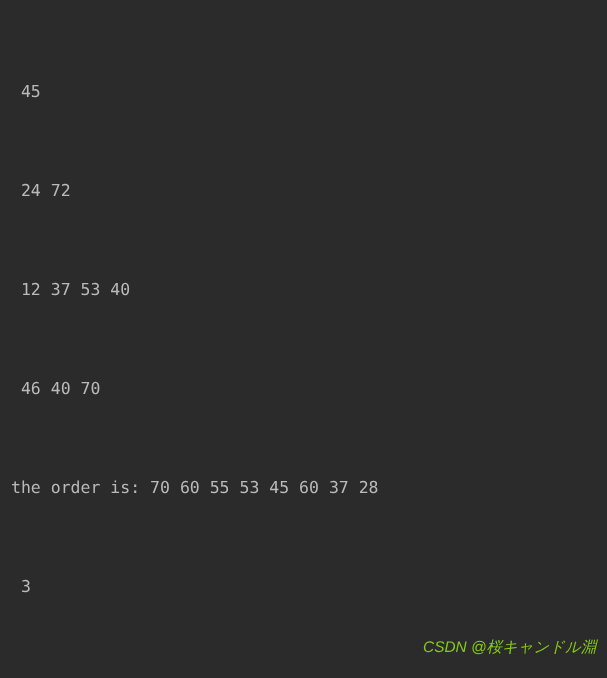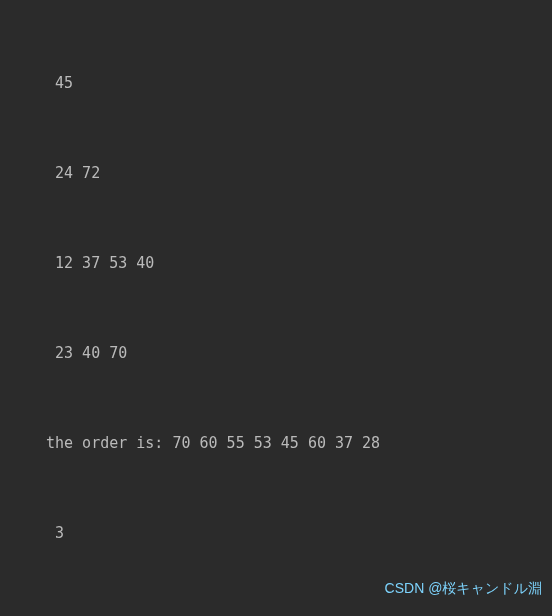--- a/index.html
+++ b/index.html
@@ -18,39 +18,39 @@
       overflow: hidden;
       position: relative;
       padding-top: 8px;
     }
     .console-output {
       padding-left: 10px;
       white-space: pre;
     }
     .line {
       display: block;
-      margin-left: 36px;
     }
     .watermark {
       position: absolute;
       bottom: 14px;
       right: 10px;
-      color: #7dd3fc;
+      color: #84cc16;
       font-size: 14px;
       font-family: sans-serif;
+      font-style: italic;
     }
   </style>
 </head>
 <body>
 
 <div class="console-output">
   <span class="line"> 45</span>
   <span class="line"> 24 72</span>
   <span class="line"> 12 37 53 40</span>
-  <span class="line"> 23 40 70</span>
+  <span class="line"> 46 40 70</span>
   <span class="line">the order is: 70 60 55 53 45 60 37 28</span>
   <span class="line"> 3</span>
   <span class="line"> 24</span>
   
   
   
   
   
   
   

